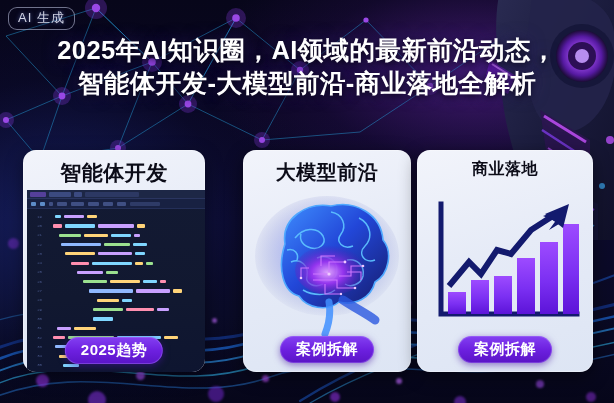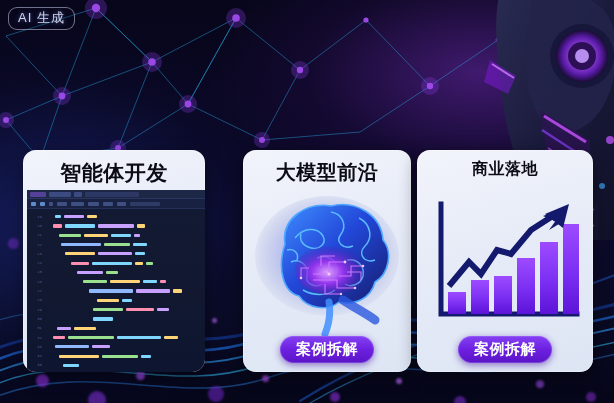--- a/index.html
+++ b/index.html
@@ -234,20 +234,24 @@
   <div class="bokeh" style="left:396px;top:378px;width:6px;height:6px;background:#c068ff;opacity:.7;"></div>
   <div class="bokeh" style="left:454px;top:396px;width:12px;height:12px;background:#7b2fd0;opacity:.55;"></div>
   <div class="bokeh" style="left:536px;top:380px;width:8px;height:8px;background:#a24cf0;opacity:.6;"></div>
   <div class="bokeh" style="left:586px;top:392px;width:10px;height:10px;background:#8b2fd8;opacity:.5;"></div>
   <div class="bokeh" style="left:8px;top:238px;width:11px;height:11px;background:#7b2fd0;opacity:.5;"></div>
   <div class="bokeh" style="left:405px;top:300px;width:6px;height:6px;background:#b44ef0;opacity:.6;"></div>
   <div class="bokeh" style="left:212px;top:318px;width:5px;height:5px;background:#c068ff;opacity:.65;"></div>
 
   <div class="ai-badge">AI 生成</div>
 
+  <div class="title">
+    <span>2025年AI知识圈，AI领域的最新前沿动态，</span>
+    <span class="l2">智能体开发-大模型前沿-商业落地全解析</span>
+  </div>
 
   <div class="cards">
 
     <div class="card" id="card-1">
       <div class="card-title">智能体开发</div>
 
       <div class="card-media code">
         <div class="code-tabbar">
           <div class="code-tab" style="width:16px;background:#55409a;"></div>
           <div class="code-tab" style="width:22px;"></div>
@@ -363,20 +367,21 @@
             </div>
           <div class="cline">
               <span class="gut">35</span>
               <span class="tok" style="width:16px;background:#7fd6ff;margin-left:18px;"></span>
             </div>
           <div class="cline"></div>
 
         </div>
       </div>
 
+      <div class="pill">2025趋势</div>
     </div>
 
     <div class="card" id="card-2">
       <div class="card-title">大模型前沿</div>
 
       <div class="card-media brain-wrap">
         <svg width="152" height="150" viewBox="0 0 152 150">
           <defs>
             <radialGradient id="bgl" cx="50%" cy="48%" r="55%">
               <stop offset="0%" stop-color="#6a4fff" stop-opacity=".55"></stop>

